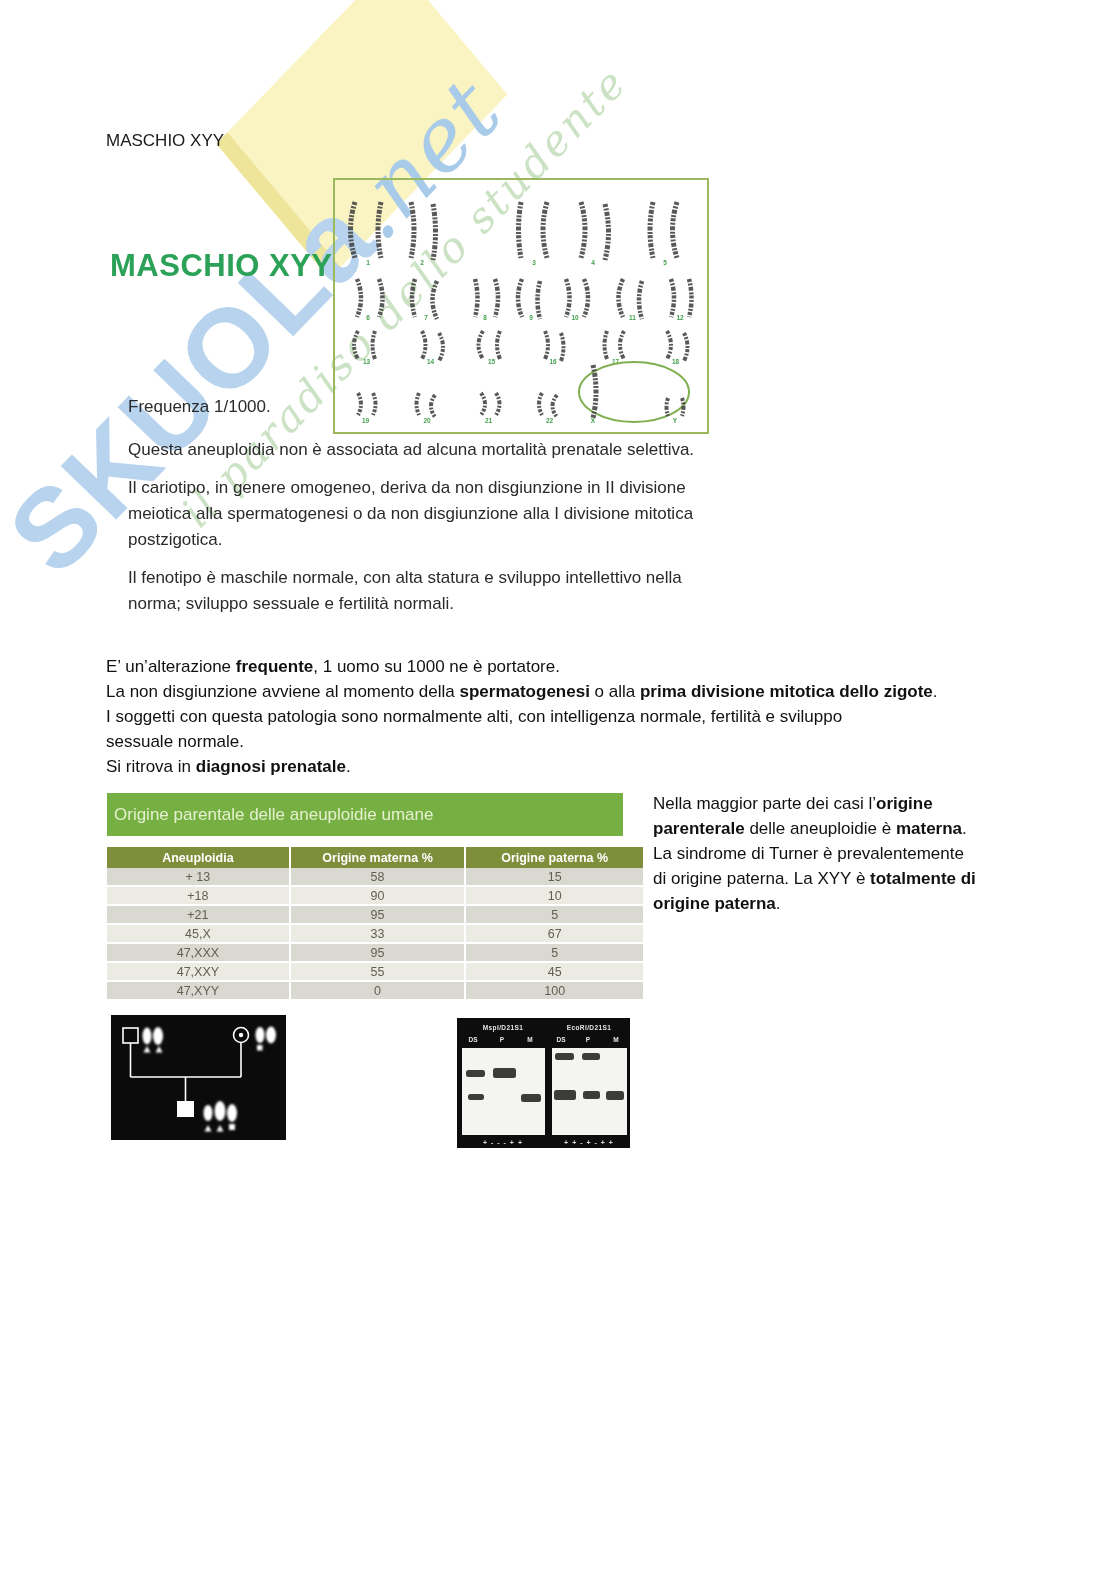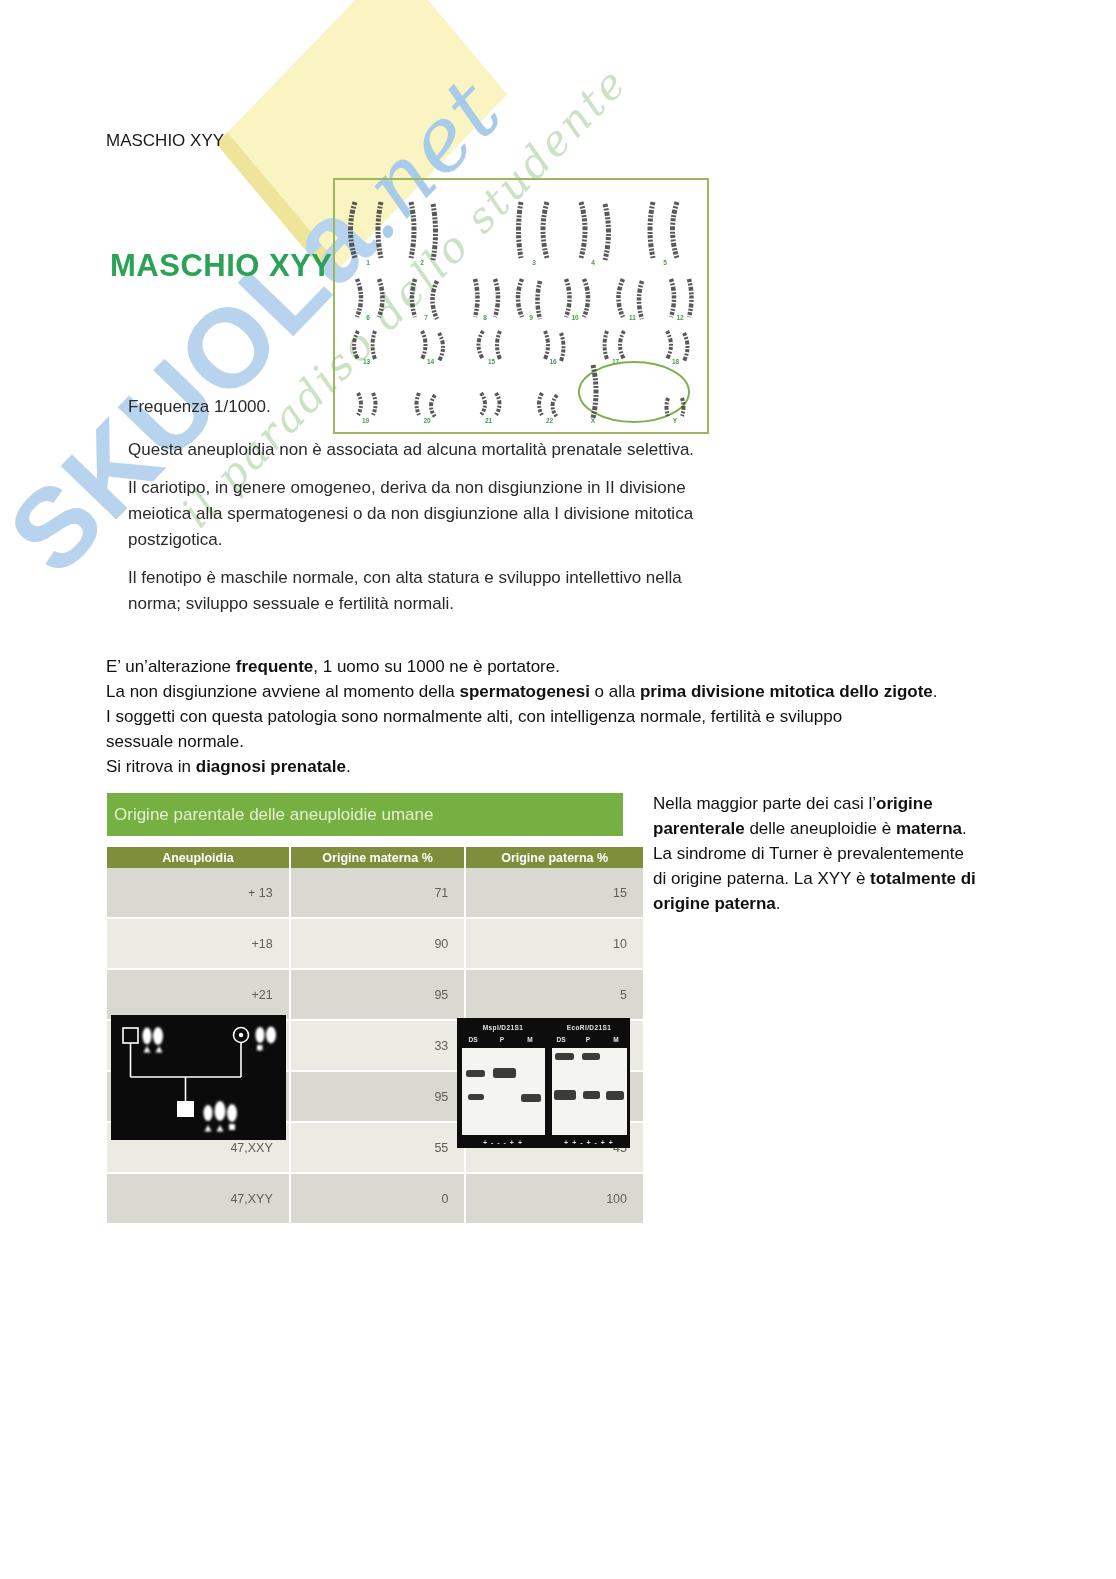--- a/index.html
+++ b/index.html
@@ -30,21 +30,21 @@
   .sline{line-height:26px;white-space:nowrap;}
   .body-text{position:absolute;left:106px;top:642px;font-size:17px;color:#111;z-index:2;margin-top:12px;}
   .bline{line-height:25px;white-space:nowrap;}
   
   .table-wrap{position:absolute;left:107px;top:793px;z-index:2;}
   .table-title{width:509px;height:43px;line-height:43px;background:#76B043;color:#E4F0CE;
                font-size:17px;padding-left:7px;}
   table{border-collapse:separate;border-spacing:0;margin-top:11px;width:536px;}
   th{background:#7E8E3B;color:#fff;font-size:12.5px;font-weight:bold;height:21px;
      text-align:center;padding:0;}
-  td{font-size:12.5px;color:#5F5F55;text-align:right;height:17px;padding:16px;
+  td{font-size:12.5px;color:#5F5F55;text-align:center;height:17px;padding:0;
      border-bottom:2px solid #fff;}
   th+th,td+td{border-left:2px solid #fff;}
   col.c1{width:175px;} col.c2{width:169px;} col.c3{width:172px;}
   tr.odd td{background:#DAD9D1;} tr.even td{background:#EBEBE3;}
   
   .aside-text{position:absolute;left:653px;top:791px;font-size:17px;color:#111;z-index:2;}
   
   .pedigree{position:absolute;left:111px;top:1015px;z-index:2;font-size:0;}
   .gel{position:absolute;left:457px;top:1018px;z-index:2;font-size:0;}
 </style>
@@ -179,21 +179,21 @@
       <thead id="thead">
           <tr>
             <th>Aneuploidia</th>
             <th>Origine materna %</th>
             <th>Origine paterna %</th>
           </tr>
         </thead>
       <tbody id="tbody">
           <tr class="odd">
             <td>+ 13</td>
-            <td>71</td>
+            <td>58</td>
             <td>15</td>
           </tr>
           <tr class="even">
             <td>+18</td>
             <td>90</td>
             <td>10</td>
           </tr>
           <tr class="odd">
             <td>+21</td>
             <td>95</td>

